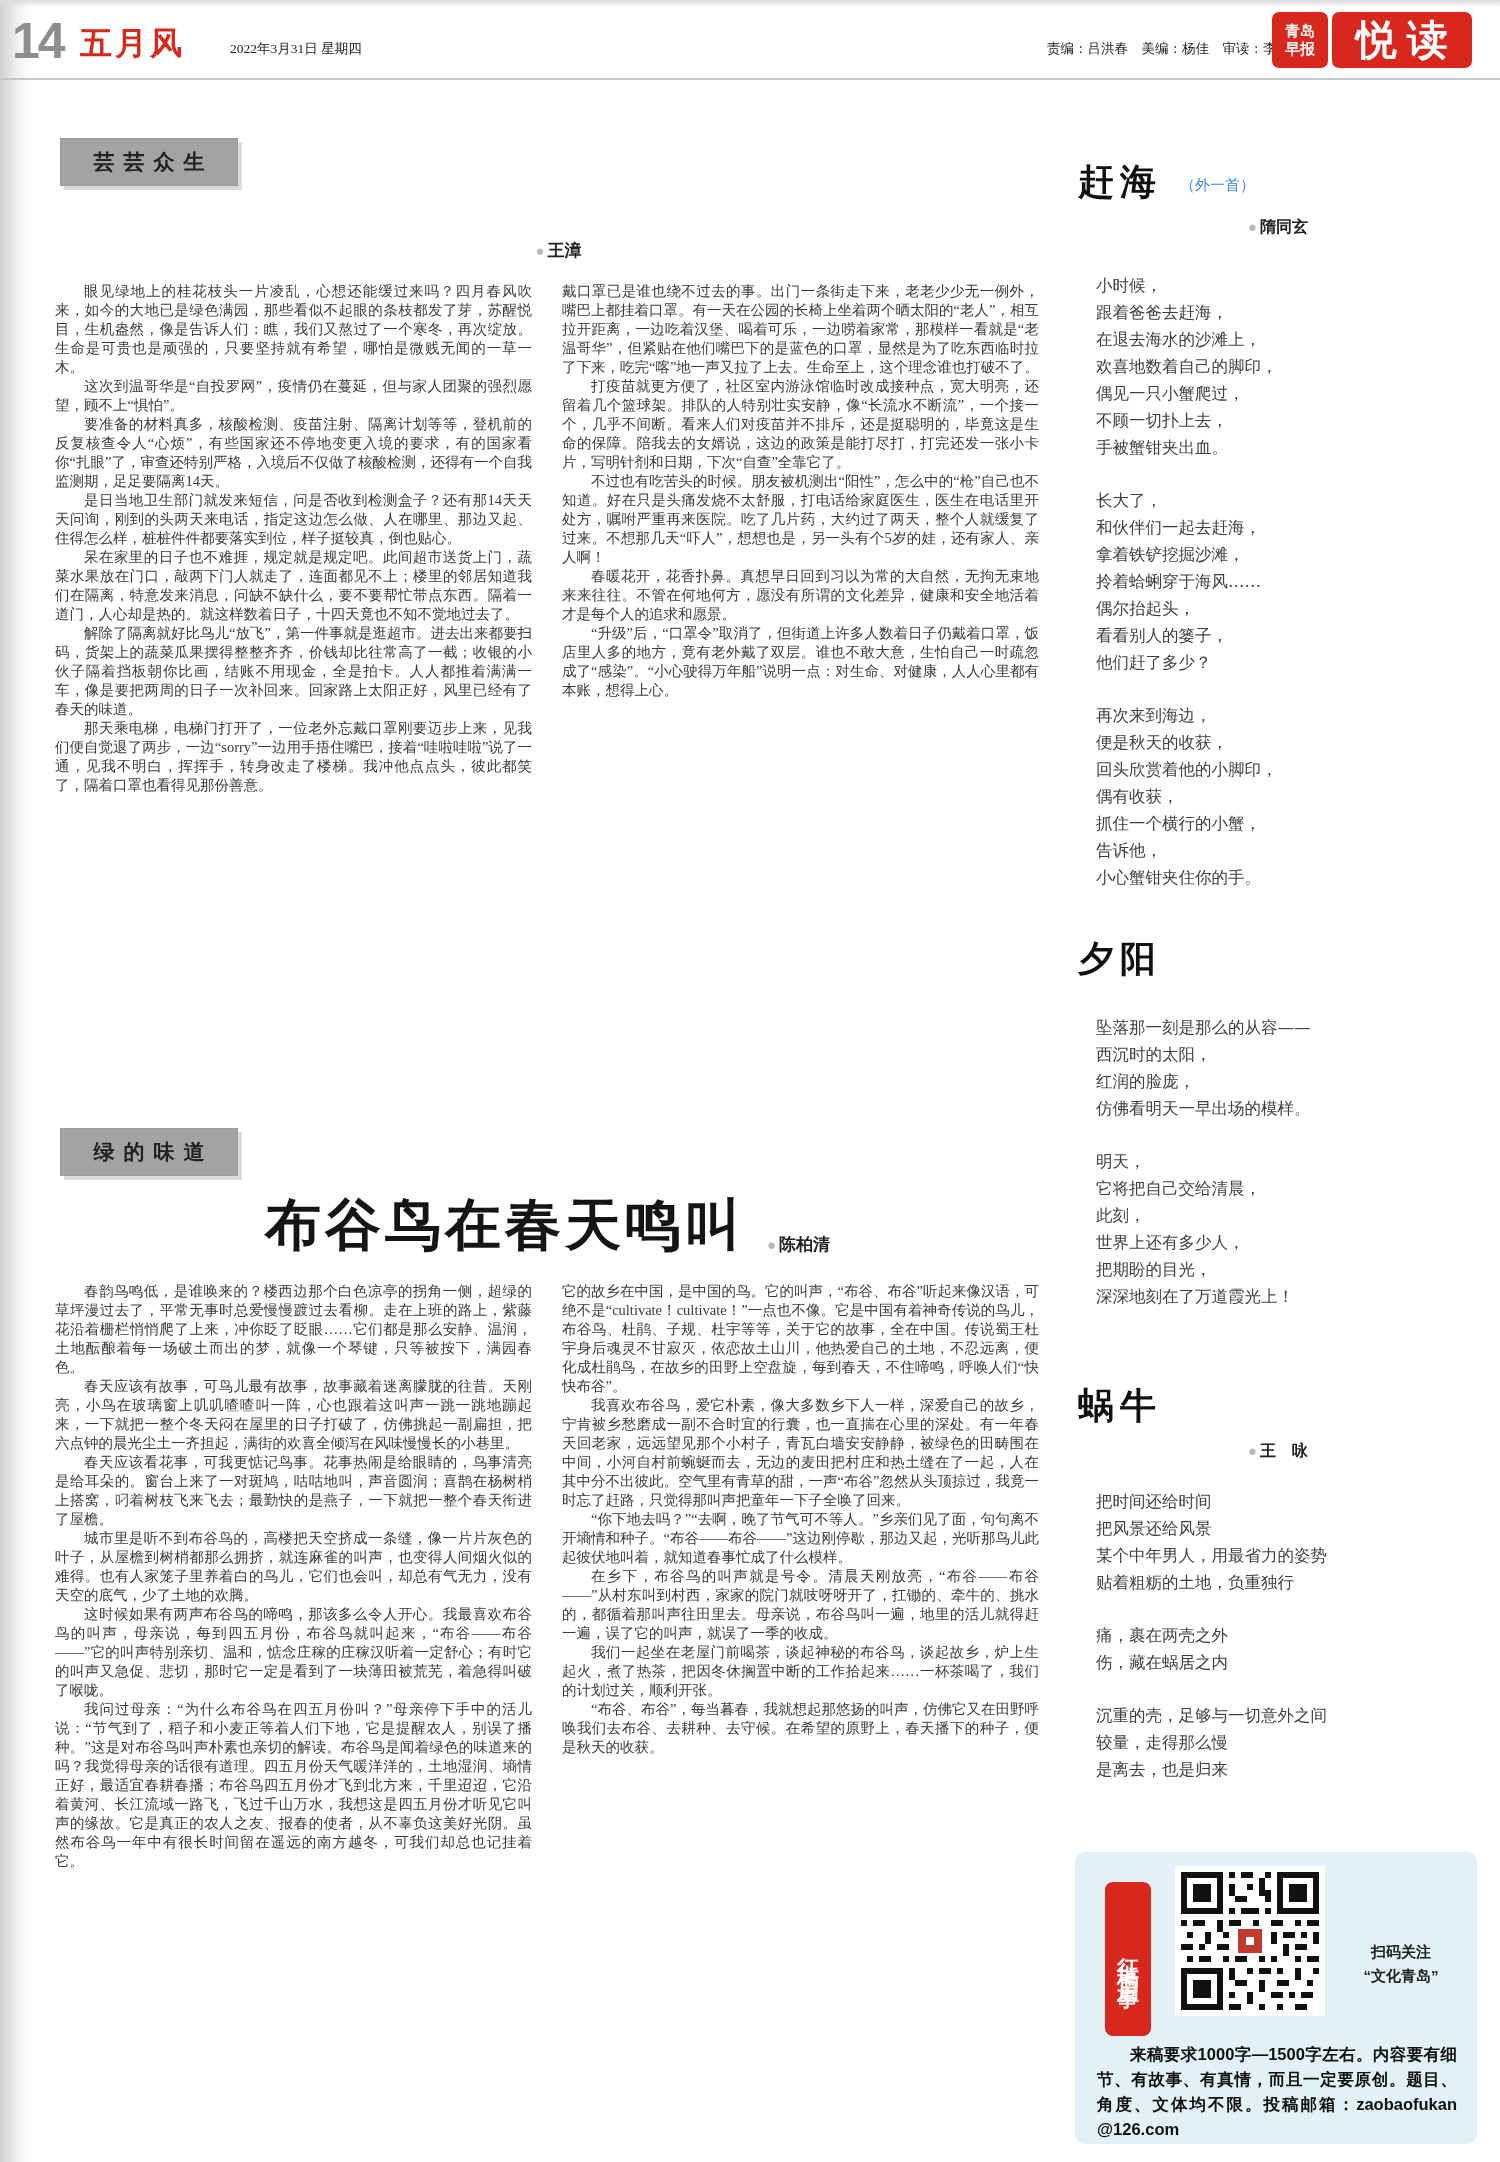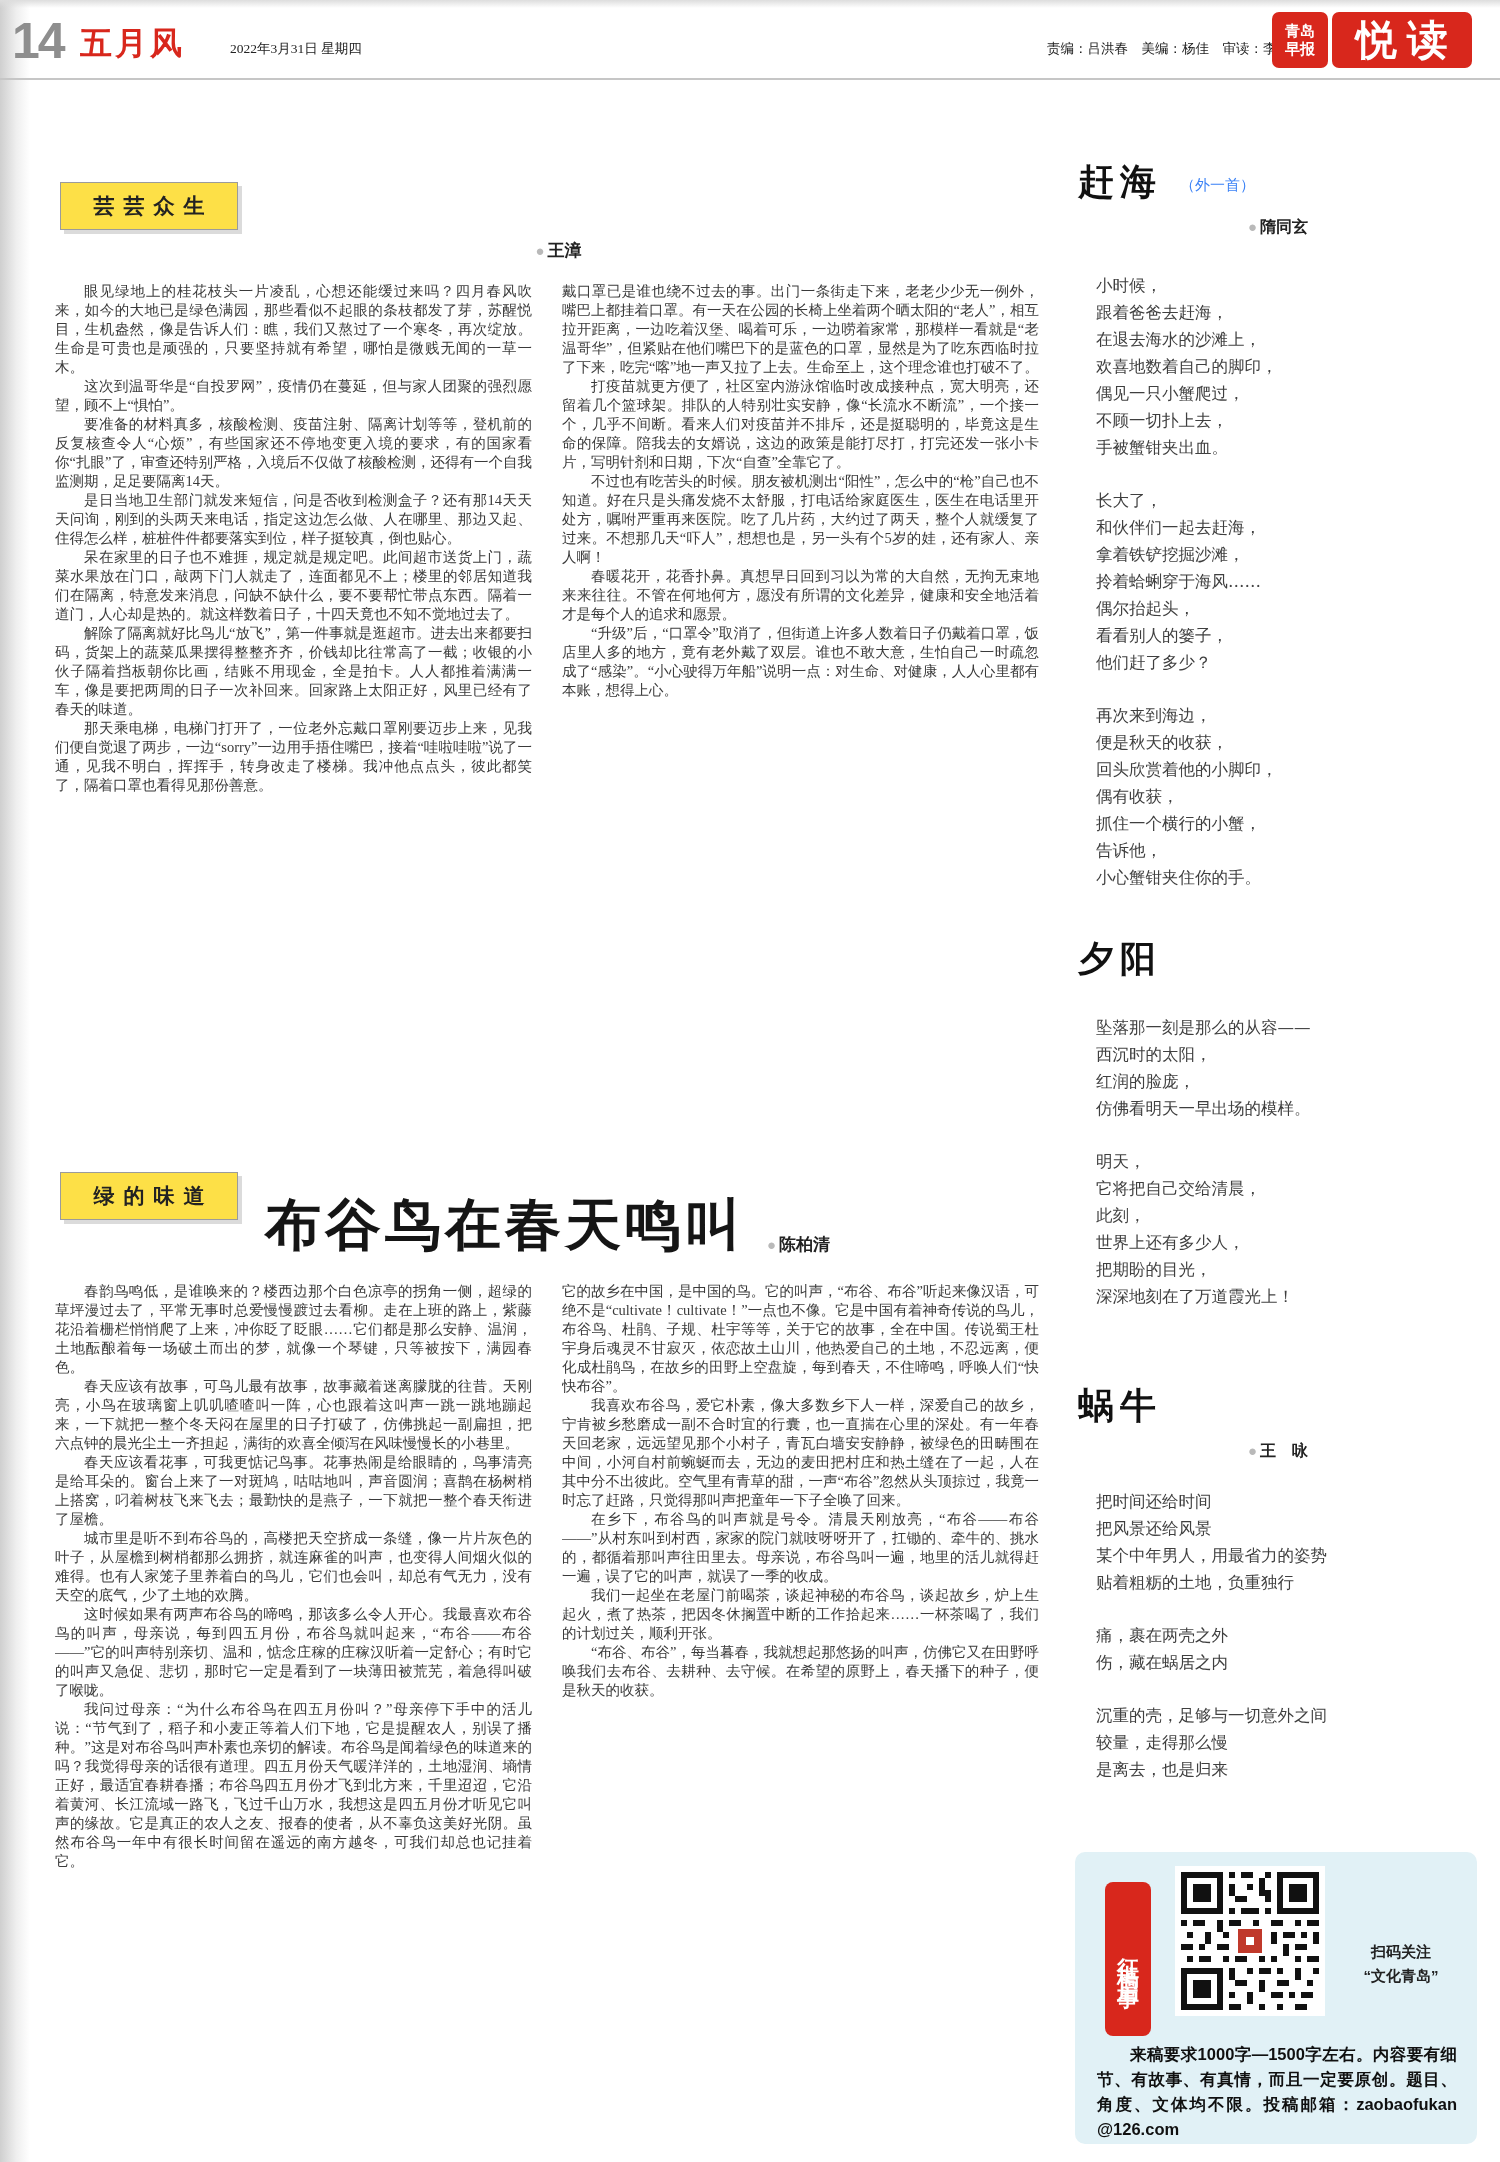--- a/index.html
+++ b/index.html
@@ -20,25 +20,25 @@
   .badge{position:absolute;right:28px;top:12px;display:flex;align-items:stretch;gap:4px;height:56px;}
   .badge-logo{width:56px;background:#d8271c;border-radius:7px;color:#fff;
         font-family:"Liberation Sans",sans-serif;font-weight:bold;font-size:15px;line-height:1.2;
         display:flex;flex-direction:column;align-items:center;justify-content:center;}
   .badge-main{width:130px;background:#d8271c;border-radius:7px;color:#fff;
         font-family:"Liberation Sans",sans-serif;font-weight:bold;font-size:41px;letter-spacing:10px;
         display:flex;align-items:center;justify-content:center;padding-left:10px;}
   .head-rule{position:absolute;left:0;right:0;top:78px;height:2px;background:#c6c6c6;}
 
   
-  .tagbox{position:absolute;left:60px;width:176px;height:46px;background:#fde047;
+  .tagbox{position:absolute;left:60px;width:176px;height:46px;background:#a3a3a3;
         border:1px solid #9b9b9b;box-shadow:4px 4px 0 rgba(0,0,0,.14);
         display:flex;align-items:center;justify-content:center;
         font-family:"Liberation Sans",sans-serif;font-weight:bold;font-size:21px;color:#222;
-        letter-spacing:9px;text-indent:9px;margin-top:44px;}
+        letter-spacing:9px;text-indent:9px;}
 
   
   .title-row{position:absolute;left:55px;width:985px;display:flex;align-items:flex-end;justify-content:center;}
   .art-title{font-family:"Liberation Sans",sans-serif;font-weight:bold;color:#151515;letter-spacing:4px;}
   .t1{font-size:60px;}
   .t2{font-size:56px;}
   .byline{font-family:"Liberation Sans",sans-serif;font-weight:bold;font-size:17px;color:#222;
         margin-left:22px;padding-bottom:8px;white-space:nowrap;}
   .bullet{color:#b9b9b9;font-size:15px;margin-right:3px;}
 
@@ -122,20 +122,21 @@
         <p class="para">春韵鸟鸣低，是谁唤来的？楼西边那个白色凉亭的拐角一侧，超绿的草坪漫过去了，平常无事时总爱慢慢踱过去看柳。走在上班的路上，紫藤花沿着栅栏悄悄爬了上来，冲你眨了眨眼……它们都是那么安静、温润，土地酝酿着每一场破土而出的梦，就像一个琴键，只等被按下，满园春色。</p>
         <p class="para">春天应该有故事，可鸟儿最有故事，故事藏着迷离朦胧的往昔。天刚亮，小鸟在玻璃窗上叽叽喳喳叫一阵，心也跟着这叫声一跳一跳地蹦起来，一下就把一整个冬天闷在屋里的日子打破了，仿佛挑起一副扁担，把六点钟的晨光尘土一齐担起，满街的欢喜全倾泻在风味慢慢长的小巷里。</p>
         <p class="para">春天应该看花事，可我更惦记鸟事。花事热闹是给眼睛的，鸟事清亮是给耳朵的。窗台上来了一对斑鸠，咕咕地叫，声音圆润；喜鹊在杨树梢上搭窝，叼着树枝飞来飞去；最勤快的是燕子，一下就把一整个春天衔进了屋檐。</p>
         <p class="para">城市里是听不到布谷鸟的，高楼把天空挤成一条缝，像一片片灰色的叶子，从屋檐到树梢都那么拥挤，就连麻雀的叫声，也变得人间烟火似的难得。也有人家笼子里养着白的鸟儿，它们也会叫，却总有气无力，没有天空的底气，少了土地的欢腾。</p>
         <p class="para">这时候如果有两声布谷鸟的啼鸣，那该多么令人开心。我最喜欢布谷鸟的叫声，母亲说，每到四五月份，布谷鸟就叫起来，“布谷——布谷——”它的叫声特别亲切、温和，惦念庄稼的庄稼汉听着一定舒心；有时它的叫声又急促、悲切，那时它一定是看到了一块薄田被荒芜，着急得叫破了喉咙。</p>
         <p class="para">我问过母亲：“为什么布谷鸟在四五月份叫？”母亲停下手中的活儿说：“节气到了，稻子和小麦正等着人们下地，它是提醒农人，别误了播种。”这是对布谷鸟叫声朴素也亲切的解读。布谷鸟是闻着绿色的味道来的吗？我觉得母亲的话很有道理。四五月份天气暖洋洋的，土地湿润、墒情正好，最适宜春耕春播；布谷鸟四五月份才飞到北方来，千里迢迢，它沿着黄河、长江流域一路飞，飞过千山万水，我想这是四五月份才听见它叫声的缘故。它是真正的农人之友、报春的使者，从不辜负这美好光阴。虽然布谷鸟一年中有很长时间留在遥远的南方越冬，可我们却总也记挂着它。</p>
       </div>
     <div class="col cont" style="height:858px;">
         <p class="para">它的故乡在中国，是中国的鸟。它的叫声，“布谷、布谷”听起来像汉语，可绝不是“cultivate！cultivate！”一点也不像。它是中国有着神奇传说的鸟儿，布谷鸟、杜鹃、子规、杜宇等等，关于它的故事，全在中国。传说蜀王杜宇身后魂灵不甘寂灭，依恋故土山川，他热爱自己的土地，不忍远离，便化成杜鹃鸟，在故乡的田野上空盘旋，每到春天，不住啼鸣，呼唤人们“快快布谷”。</p>
         <p class="para">我喜欢布谷鸟，爱它朴素，像大多数乡下人一样，深爱自己的故乡，宁肯被乡愁磨成一副不合时宜的行囊，也一直揣在心里的深处。有一年春天回老家，远远望见那个小村子，青瓦白墙安安静静，被绿色的田畴围在中间，小河自村前蜿蜒而去，无边的麦田把村庄和热土缝在了一起，人在其中分不出彼此。空气里有青草的甜，一声“布谷”忽然从头顶掠过，我竟一时忘了赶路，只觉得那叫声把童年一下子全唤了回来。</p>
+        <p class="para">“你下地去吗？”“去啊，晚了节气可不等人。”乡亲们见了面，句句离不开墒情和种子。“布谷——布谷——”这边刚停歇，那边又起，光听那鸟儿此起彼伏地叫着，就知道春事忙成了什么模样。</p>
         <p class="para">在乡下，布谷鸟的叫声就是号令。清晨天刚放亮，“布谷——布谷——”从村东叫到村西，家家的院门就吱呀呀开了，扛锄的、牵牛的、挑水的，都循着那叫声往田里去。母亲说，布谷鸟叫一遍，地里的活儿就得赶一遍，误了它的叫声，就误了一季的收成。</p>
         <p class="para">我们一起坐在老屋门前喝茶，谈起神秘的布谷鸟，谈起故乡，炉上生起火，煮了热茶，把因冬休搁置中断的工作拾起来……一杯茶喝了，我们的计划过关，顺利开张。</p>
         <p class="para">“布谷、布谷”，每当暮春，我就想起那悠扬的叫声，仿佛它又在田野呼唤我们去布谷、去耕种、去守候。在希望的原野上，春天播下的种子，便是秋天的收获。</p>
       </div>
   </div>
 
   <div class="poem" style="top:158px;">
     <div class="poem-title-row">
       <span class="poem-title">赶海</span>
       <span class="poem-sub">（外一首）</span>

